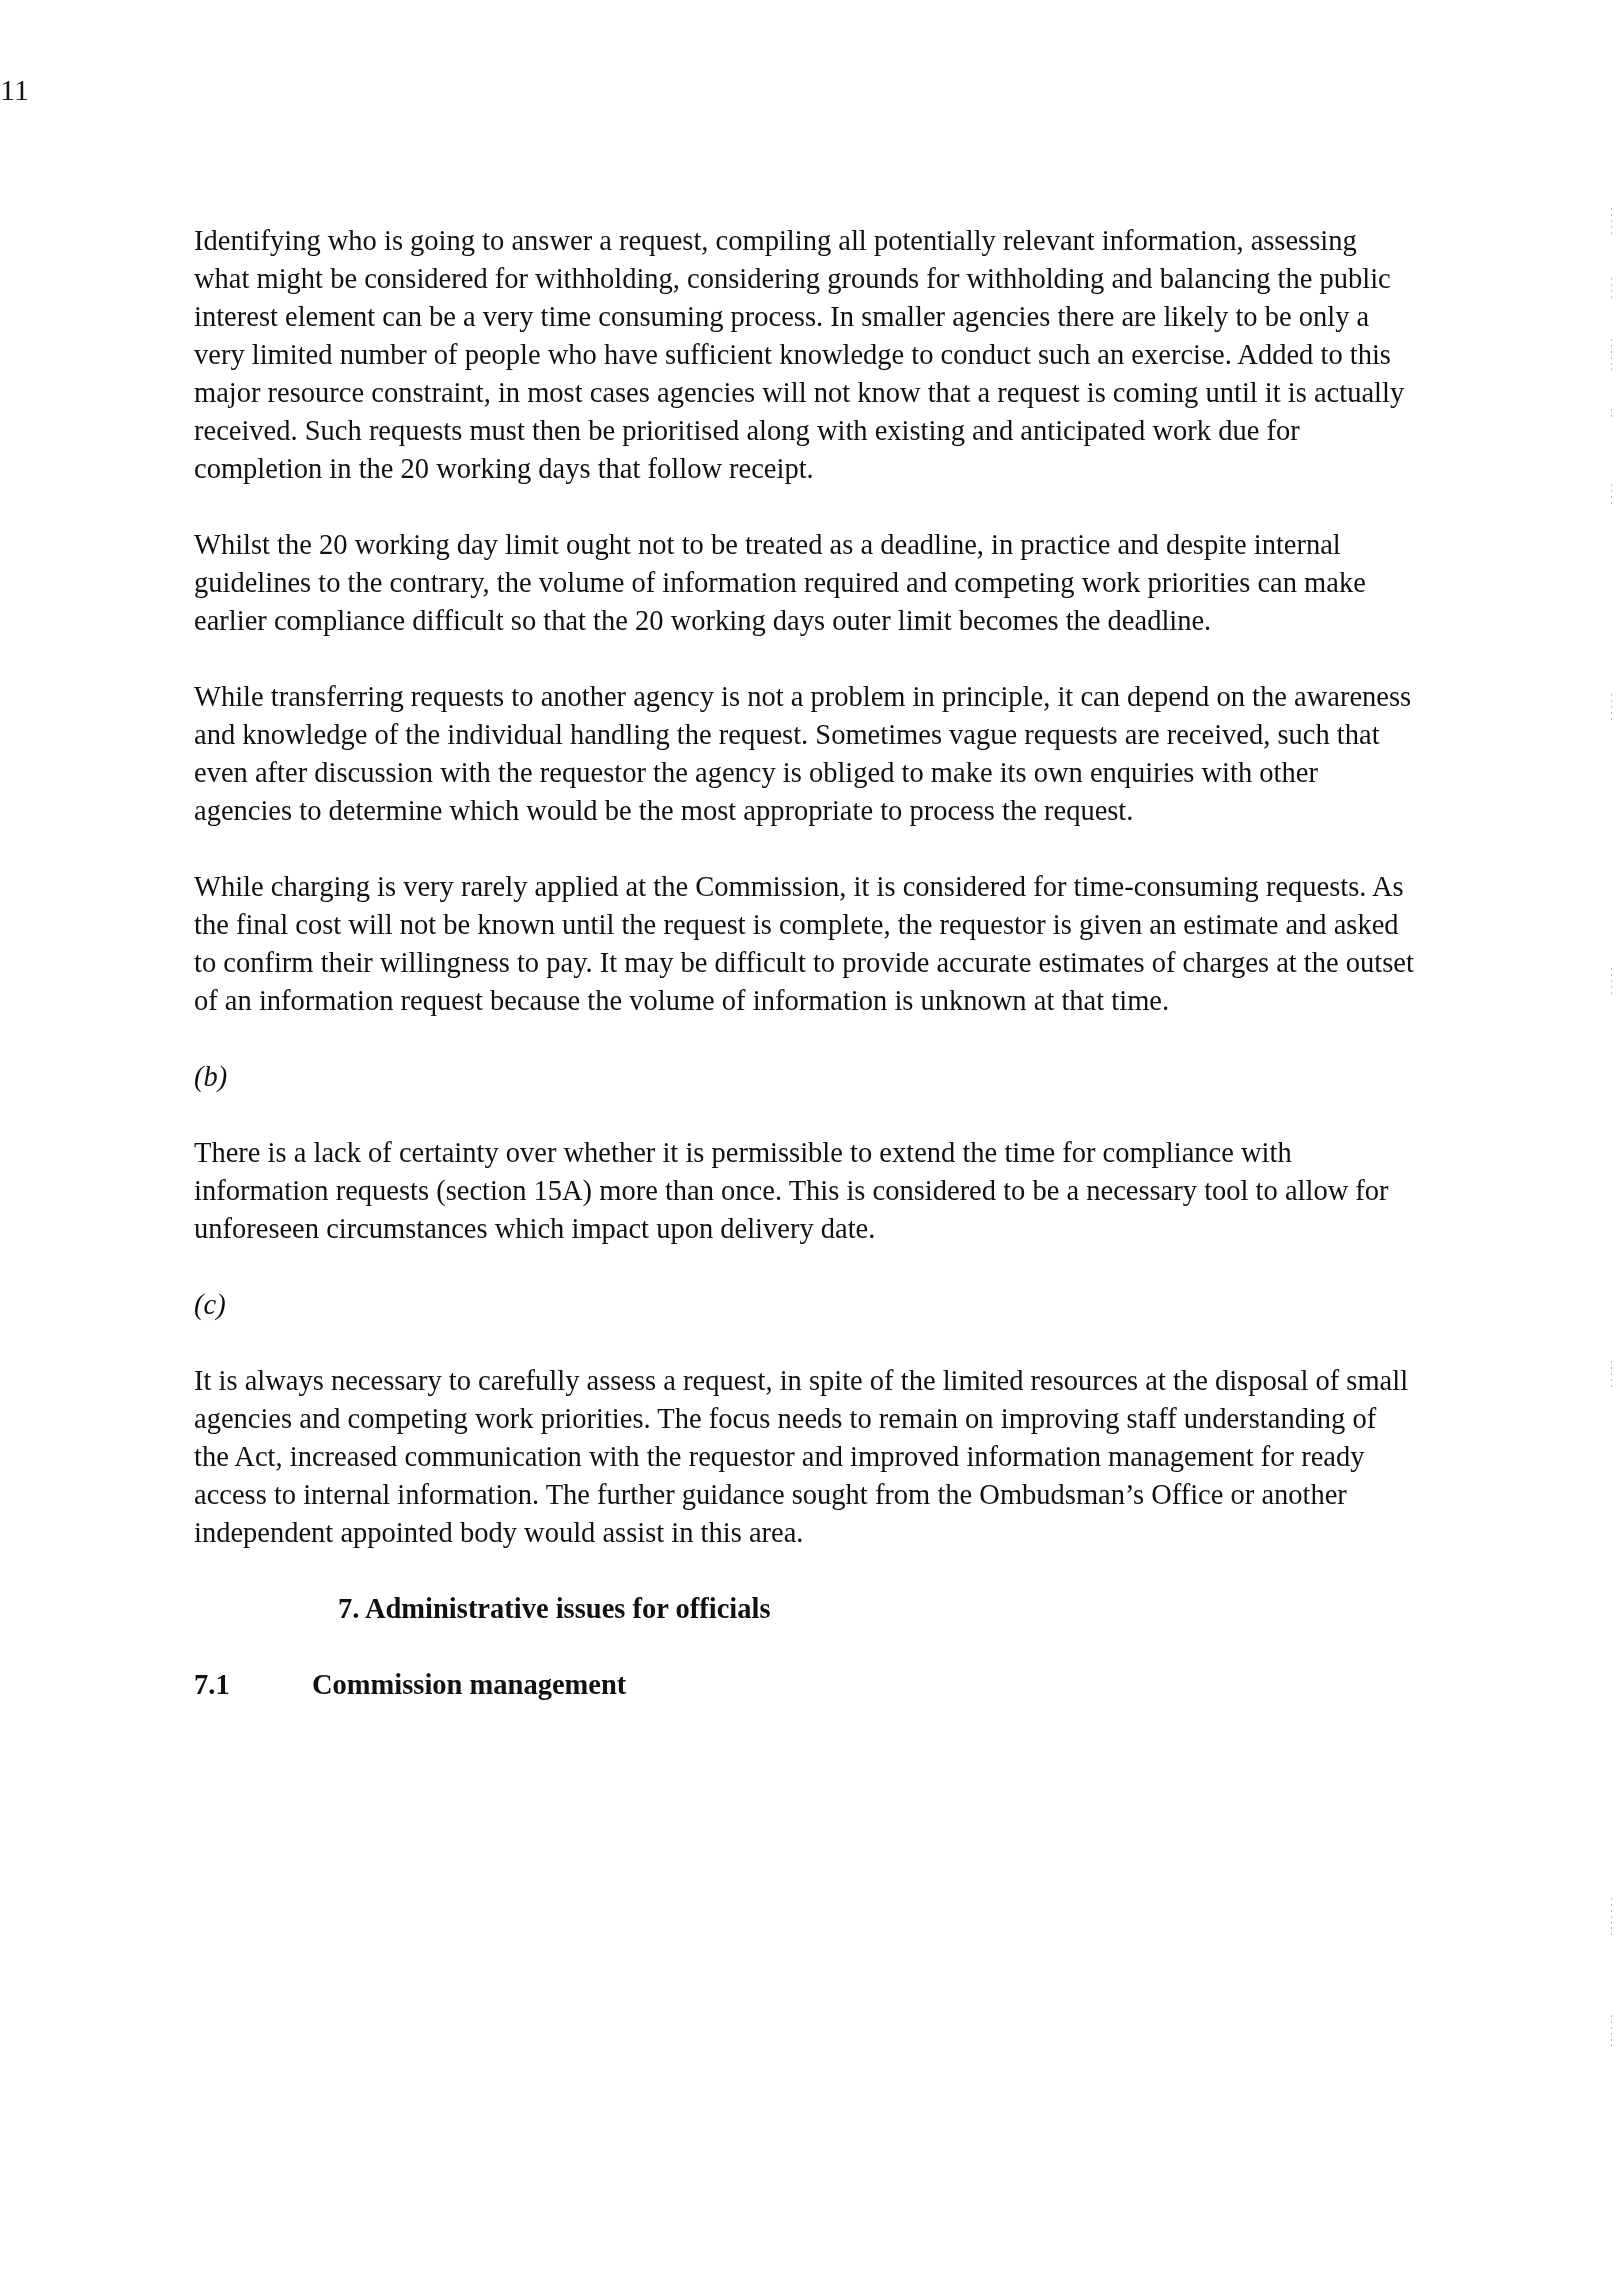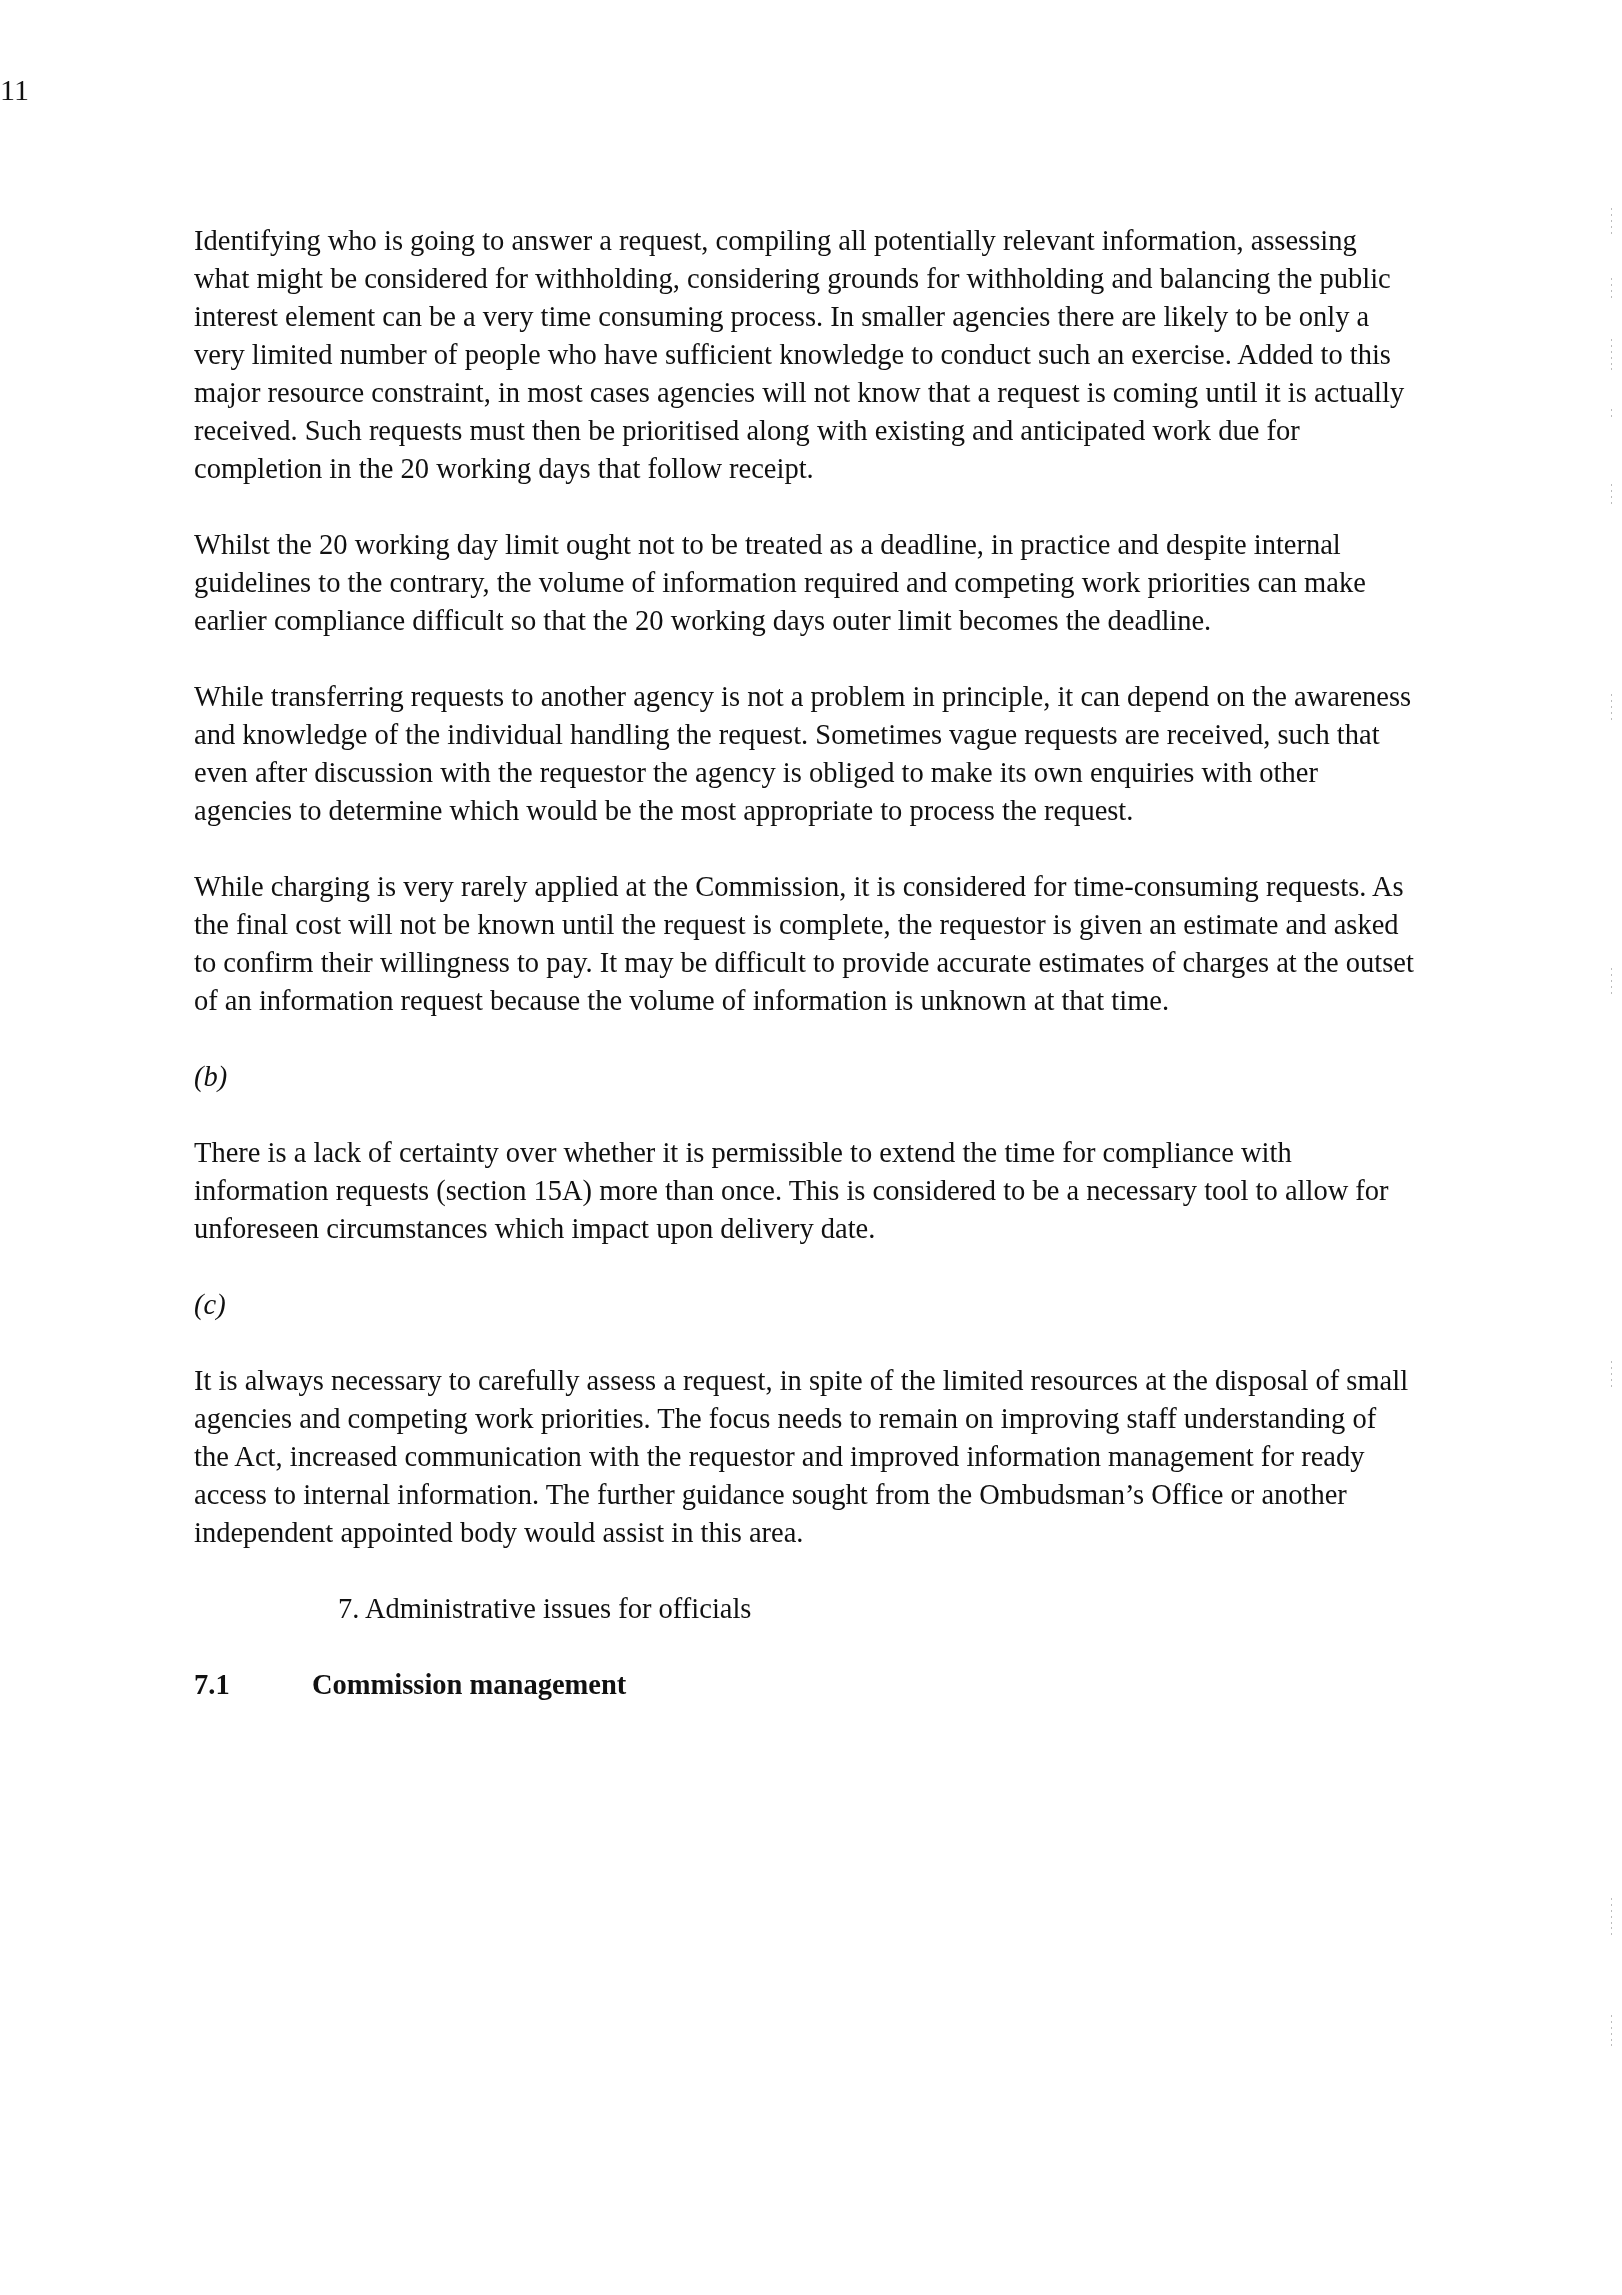--- a/index.html
+++ b/index.html
@@ -29,21 +29,21 @@
   p { margin: 0 8px 38px 0; }
   .q {
     font-style: italic;
     margin: 0 0 38px 0;
     display: flex;
   }
   .q .lbl { width: 118px; flex: 0 0 118px; }
   .q.wrap { display: block; }
   .q.wrap .lbl { display: inline-block; width: 118px; }
   .sec-title {
-    font-weight: normal;
+    font-weight: bold;
     padding-left: 144px;
     margin: 0 0 38px 0;
   }
   .sub-title {
     font-weight: bold;
     display: flex;
     margin: 0 0 38px 0;
     align-items: flex-end;
   }
   .sub-title .num { width: 118px; flex: 0 0 118px; }

